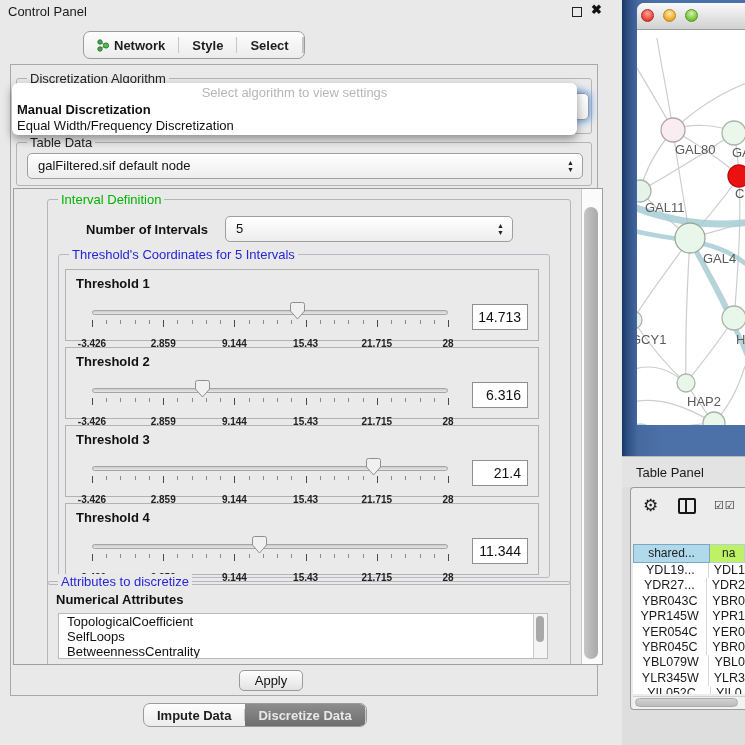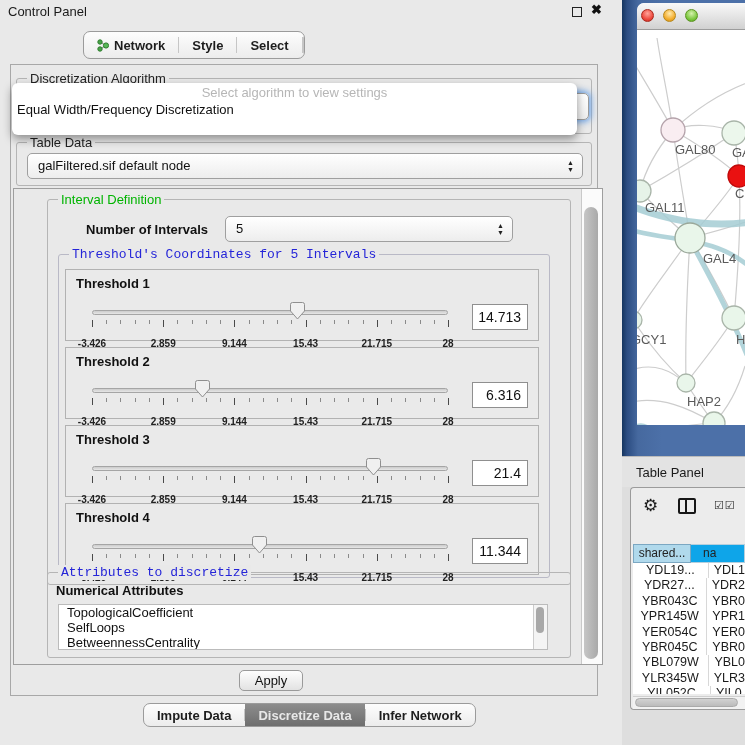--- a/index.html
+++ b/index.html
@@ -19,21 +19,21 @@
   #bottom-tabbar{left:143px;top:703px;height:22px;}
   .tab{display:flex;align-items:center;gap:5px;padding:0 13px;font-size:13px;font-weight:700;color:#1d1d1d;white-space:nowrap;}
   .tab.sel{background:linear-gradient(#8d8d8d,#6e6e6e);color:#e8e8e8;}
   .tab-sep{width:1px;background:#c6c6c6;margin:5px 0;}
   .mainbox{position:absolute;left:10px;top:64px;width:588px;height:632px;border:1px solid #a8a8a8;background:#e9e9e9;box-sizing:border-box;}
   
   .grp{position:absolute;border:1px solid #b5b5b5;border-radius:3px;box-sizing:border-box;}
   .grp-label{position:absolute;top:-8px;left:10px;background:#e9e9e9;padding:0 3px;font-size:13px;white-space:nowrap;}
   .g-black{color:#222;}
   .g-green{color:#00b400;}
-  .g-blue{color:#2525d8;font-family:Liberation Mono, monospace;}
+  .g-blue{color:#2525d8;}
   #alg-group{left:16px;top:78px;width:576px;height:56px;}
   #alg-combo{position:absolute;left:10px;top:14px;width:562px;height:27px;border-radius:5px;
     background:linear-gradient(#ffffff,#efefef);border:1px solid #9a9a9a;
     box-shadow:0 0 6px 2px rgba(95,155,230,.9);box-sizing:border-box;}
   #popup{position:absolute;left:12px;top:83px;width:565px;height:52px;background:#ffffff;
     border-radius:6px;box-shadow:0 4px 10px rgba(0,0,0,.4);z-index:30;padding-top:2px;box-sizing:border-box;}
   .popup-head{text-align:center;color:#b6b6b6;font-size:13px;height:17px;line-height:15px;}
   .popup-item{font-size:13px;height:16px;line-height:16px;padding-left:5px;color:#101010;}
   .popup-item.bold{font-weight:700;}
   #td-group{left:16px;top:142px;width:576px;height:44px;}
@@ -58,21 +58,21 @@
   .sl-track{position:absolute;left:26px;top:40px;width:356px;height:5px;border:1px solid #a5a5a5;border-radius:3px;
     background:linear-gradient(#cccccc,#e6e6e6);box-sizing:border-box;}
   .sl-thumb{position:absolute;top:32px;width:15px;height:18px;}
   .sl-ticks{position:absolute;left:26px;top:50px;width:356px;height:8px;}
   .tick{position:absolute;top:0;width:1px;height:4px;background:#8a8a8a;}
   .tick.major{height:7px;background:#4a4a4a;}
   .sl-labels{position:absolute;left:26px;top:58px;width:356px;height:11px;font-size:10px;font-weight:700;color:#222;}
   .sl-labels span{position:absolute;transform:translateX(-50%);white-space:nowrap;margin-top:10px;}
   .valbox{position:absolute;left:406px;top:34px;width:56px;height:26px;background:#fff;border:1px solid #8f8f8f;
     font-size:14px;color:#111;text-align:right;line-height:24px;padding-right:6px;box-sizing:border-box;}
-  #attr-group{left:33px;top:383px;width:524px;height:86px;}
+  #attr-group{left:33px;top:392px;width:524px;height:86px;}
   .attr-title{position:absolute;left:8px;top:10px;font-size:13px;font-weight:700;color:#111;}
   #attr-list{position:absolute;left:10px;top:31px;width:490px;height:46px;background:#fff;border:1px solid #bbb;
     overflow:hidden;box-sizing:border-box;}
   .list-item{font-size:13px;line-height:15px;padding-left:8px;color:#111;white-space:nowrap;}
   .list-vsb{position:absolute;right:0;top:0;width:13px;height:100%;background:#f4f4f4;border-left:1px solid #ccc;}
   .list-thumb{position:absolute;left:2px;top:2px;width:8px;height:26px;border-radius:4px;background:#a8a8a8;}
   .btn{position:absolute;left:239px;top:670px;width:64px;height:21px;background:linear-gradient(#fefefe,#e2e2e2);
     border:1px solid #9a9a9a;border-radius:5px;font-size:13px;color:#111;text-align:center;line-height:19px;box-sizing:border-box;}
   
   .blue{position:absolute;left:622px;top:0;width:123px;height:456px;
@@ -89,22 +89,22 @@
   .tp-header span{position:absolute;left:14px;top:8px;font-size:13px;color:#1a1a1a;}
   .table-box{position:absolute;left:630px;top:487px;width:115px;height:223px;border:1px solid #9b9b9b;border-right:none;
     border-radius:4px 0 0 4px;background:#ececec;overflow:hidden;box-sizing:border-box;}
   .tb-toolbar{position:absolute;left:0;top:0;width:100%;height:38px;}
   .icon-gear{position:absolute;left:12px;top:7px;font-size:17px;color:#1c1c1c;}
   .icon-split{position:absolute;left:47px;top:10px;width:14px;height:12px;border:2px solid #161616;border-radius:2px;}
   .icon-split i{position:absolute;left:5px;top:0;width:2px;height:100%;background:#161616;}
   .icon-checks{position:absolute;left:83px;top:11px;font-size:11px;letter-spacing:1px;color:#1c1c1c;}
   .tb-head{position:absolute;left:2px;right:0;top:56px;height:19px;display:flex;}
   .hc{font-size:12px;line-height:17px;box-sizing:border-box;color:#222;white-space:nowrap;}
-  .hc1{width:58px;background:#b0d9ec;border:1px solid #7ba7c2;text-align:center;}
-  .hc2{flex:1;background:#0ea5e9;border:1px solid #b5cfdd;border-left:none;padding-left:12px;}
+  .hc1{width:77px;background:#b0d9ec;border:1px solid #7ba7c2;text-align:center;}
+  .hc2{flex:1;background:#bef264;border:1px solid #b5cfdd;border-left:none;padding-left:12px;}
   .tb-rows{position:absolute;left:2px;right:0;top:75px;height:131px;background:#fff;overflow:hidden;}
   .trow{display:flex;height:15.4px;font-size:12.5px;color:#1a1a1a;}
   .r1{width:77px;text-align:center;box-sizing:border-box;white-space:nowrap;}
   .r2{flex:1;border-left:1px solid #d8d8d8;padding-left:5px;white-space:nowrap;}
   .tb-hscroll{position:absolute;left:2px;right:0;top:208px;height:12px;background:#f2f2f2;border-top:1px solid #d0d0d0;}
   .tb-hthumb{position:absolute;left:2px;top:1px;width:103px;height:9px;border-radius:4.5px;background:linear-gradient(#d2d2d2,#bcbcbc);border:1px solid #aaa;box-sizing:border-box;}
 </style>
 </head>
 <body>
 
@@ -140,20 +140,21 @@
   <div class="mainbox"></div>
 
   <div class="grp" id="alg-group">
     <span class="grp-label g-black">Discretization Algorithm</span>
     <div id="alg-combo"></div>
   </div>
 
   <div id="popup">
     <div class="popup-head">Select algorithm to view settings</div>
     <div id="popup-list">
+        <div class="popup-item bold">Manual Discretization</div>
         <div class="popup-item">Equal Width/Frequency Discretization</div>
       </div>
   </div>
 
   <div class="grp" id="td-group">
     <span class="grp-label g-black">Table Data</span>
     <div class="mac-combo" id="td-combo">
       <span class="combo-text">galFiltered.sif default node</span>
       <span class="stepper">
           <span>▲</span>
@@ -377,23 +378,20 @@
 
   <div class="tabbar" id="bottom-tabbar">
       <div class="tab">
         <span>Impute Data</span>
       </div>
       <span class="tab-sep"></span>
       <div class="tab sel">
         <span>Discretize Data</span>
       </div>
       <span class="tab-sep"></span>
-      <div class="tab">
-        <span>Infer Network</span>
-      </div>
     </div>
 </div>
 
 <div class="blue"></div>
 
 <div class="net-win">
   <div class="nw-title">
     <div class="light red"></div>
     <div class="light yellow"></div>
     <div class="light green"></div>

